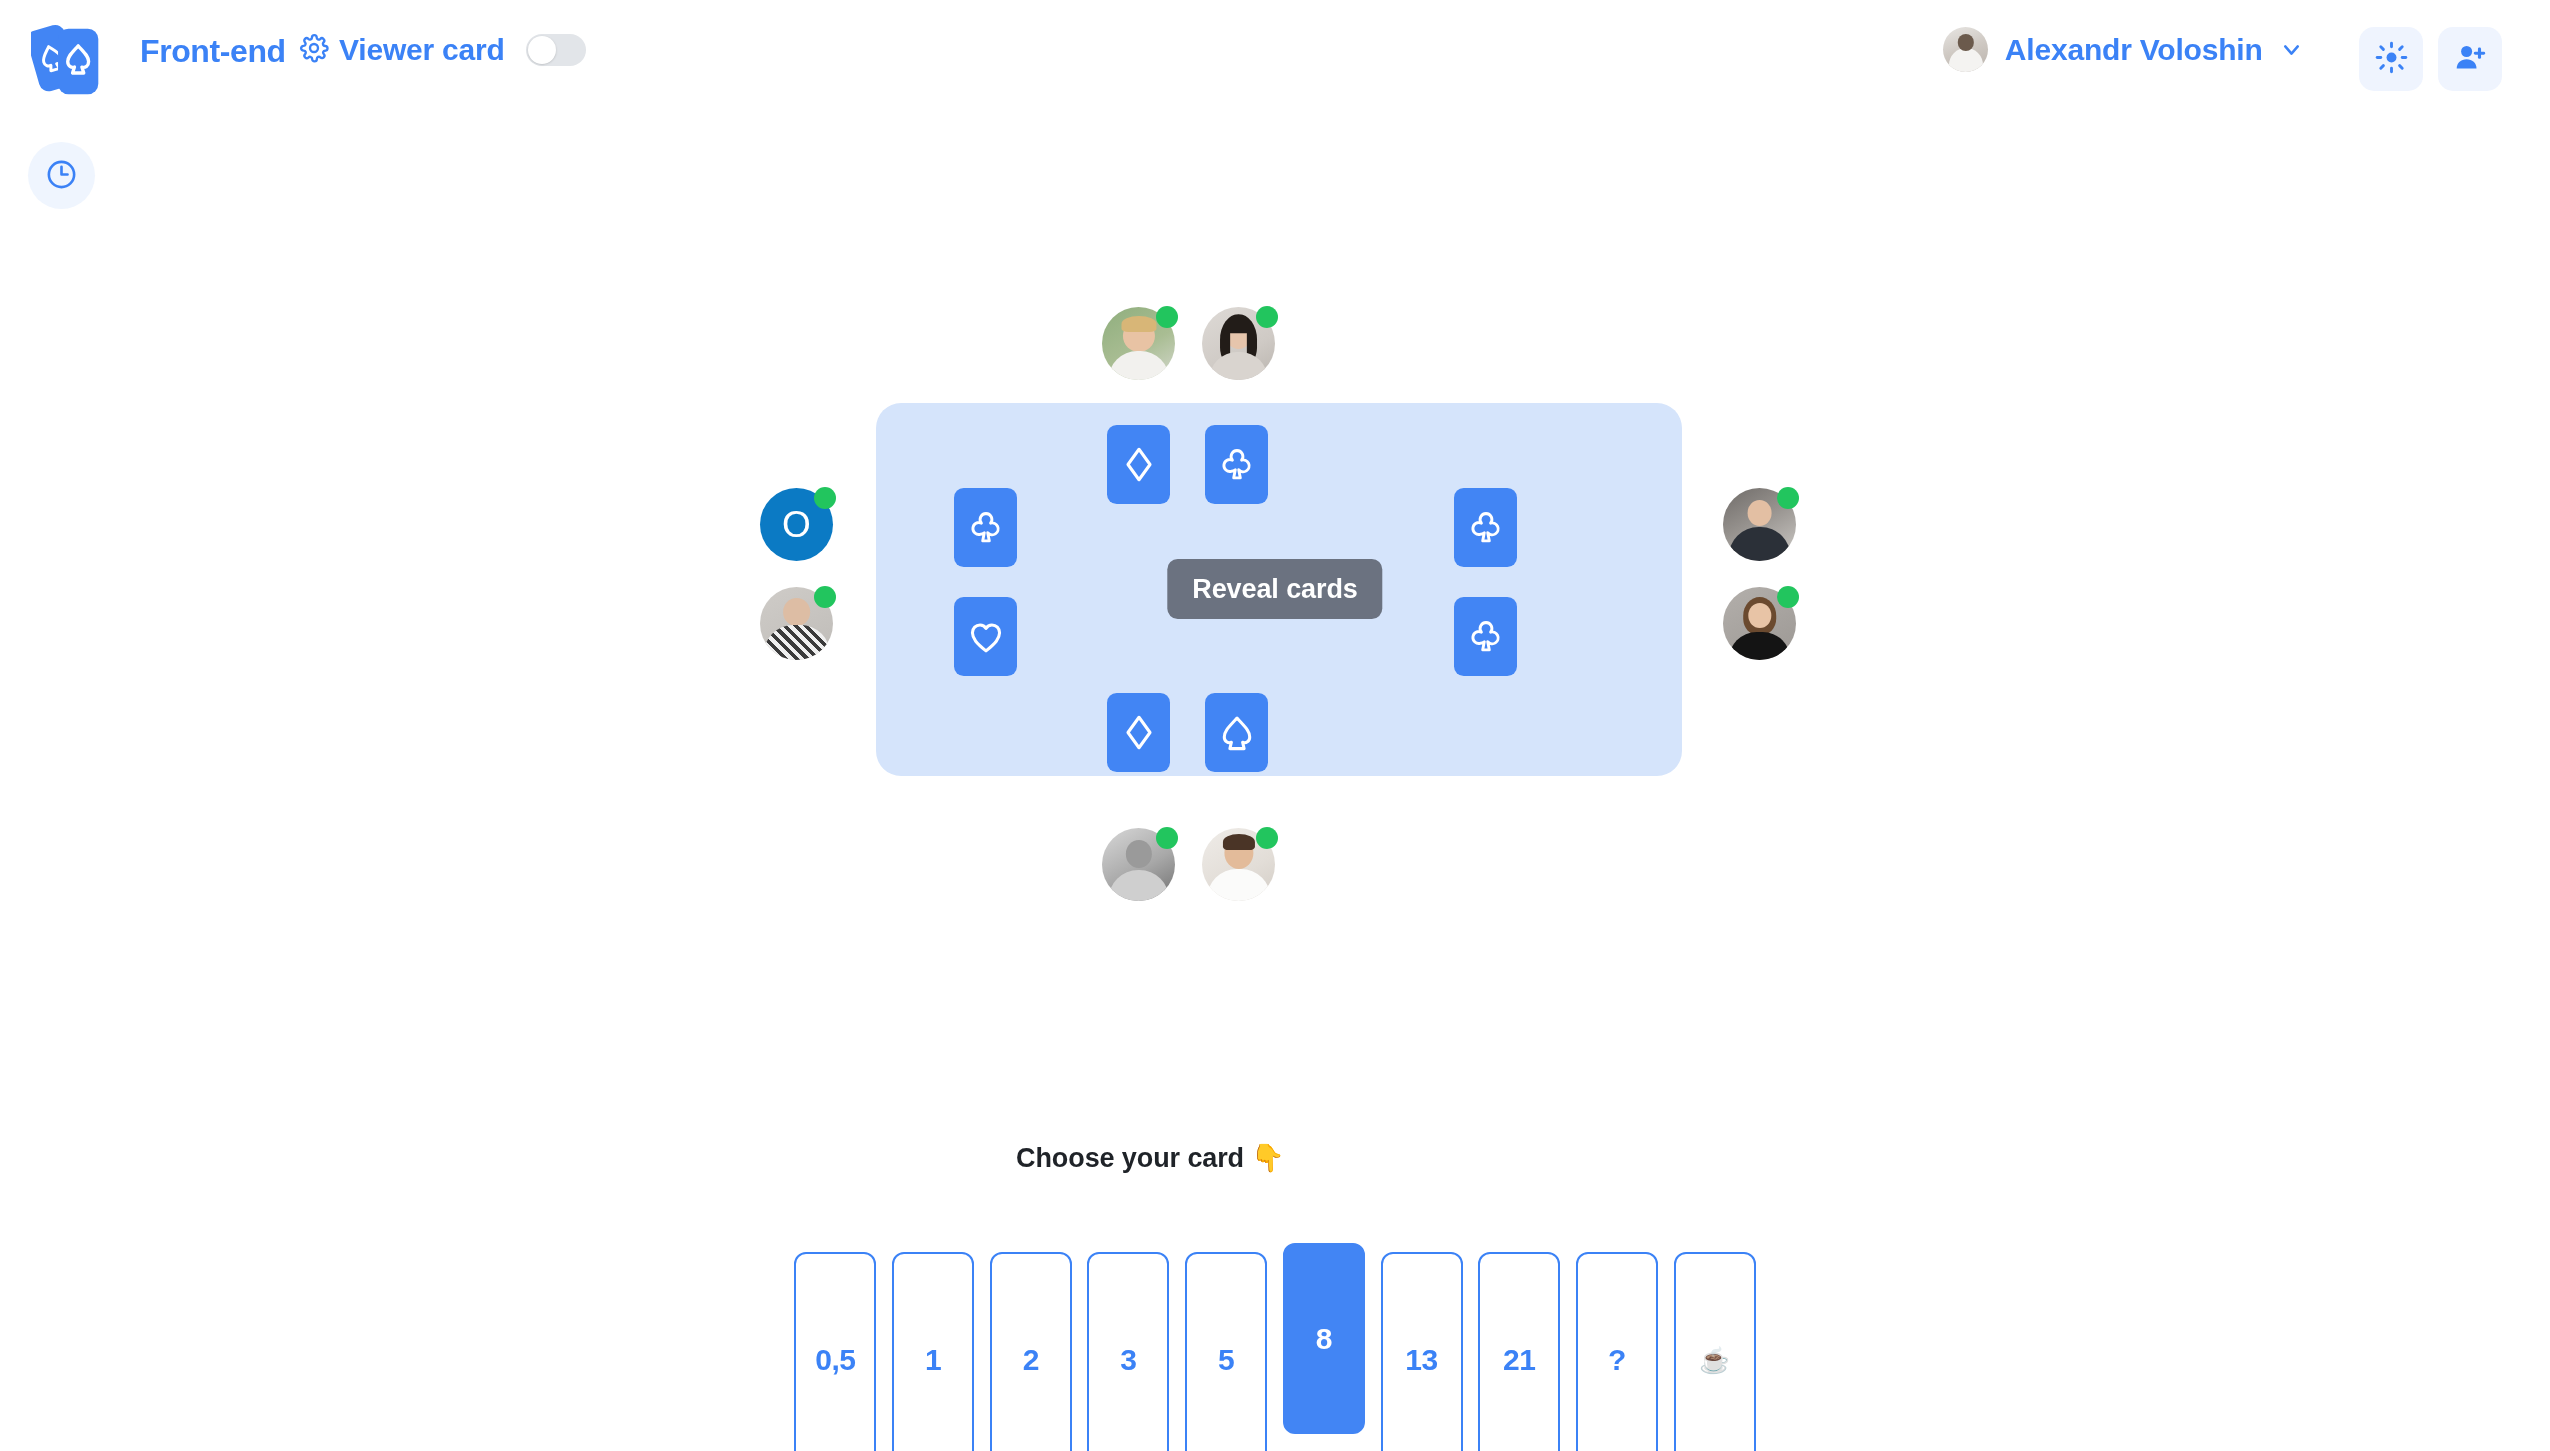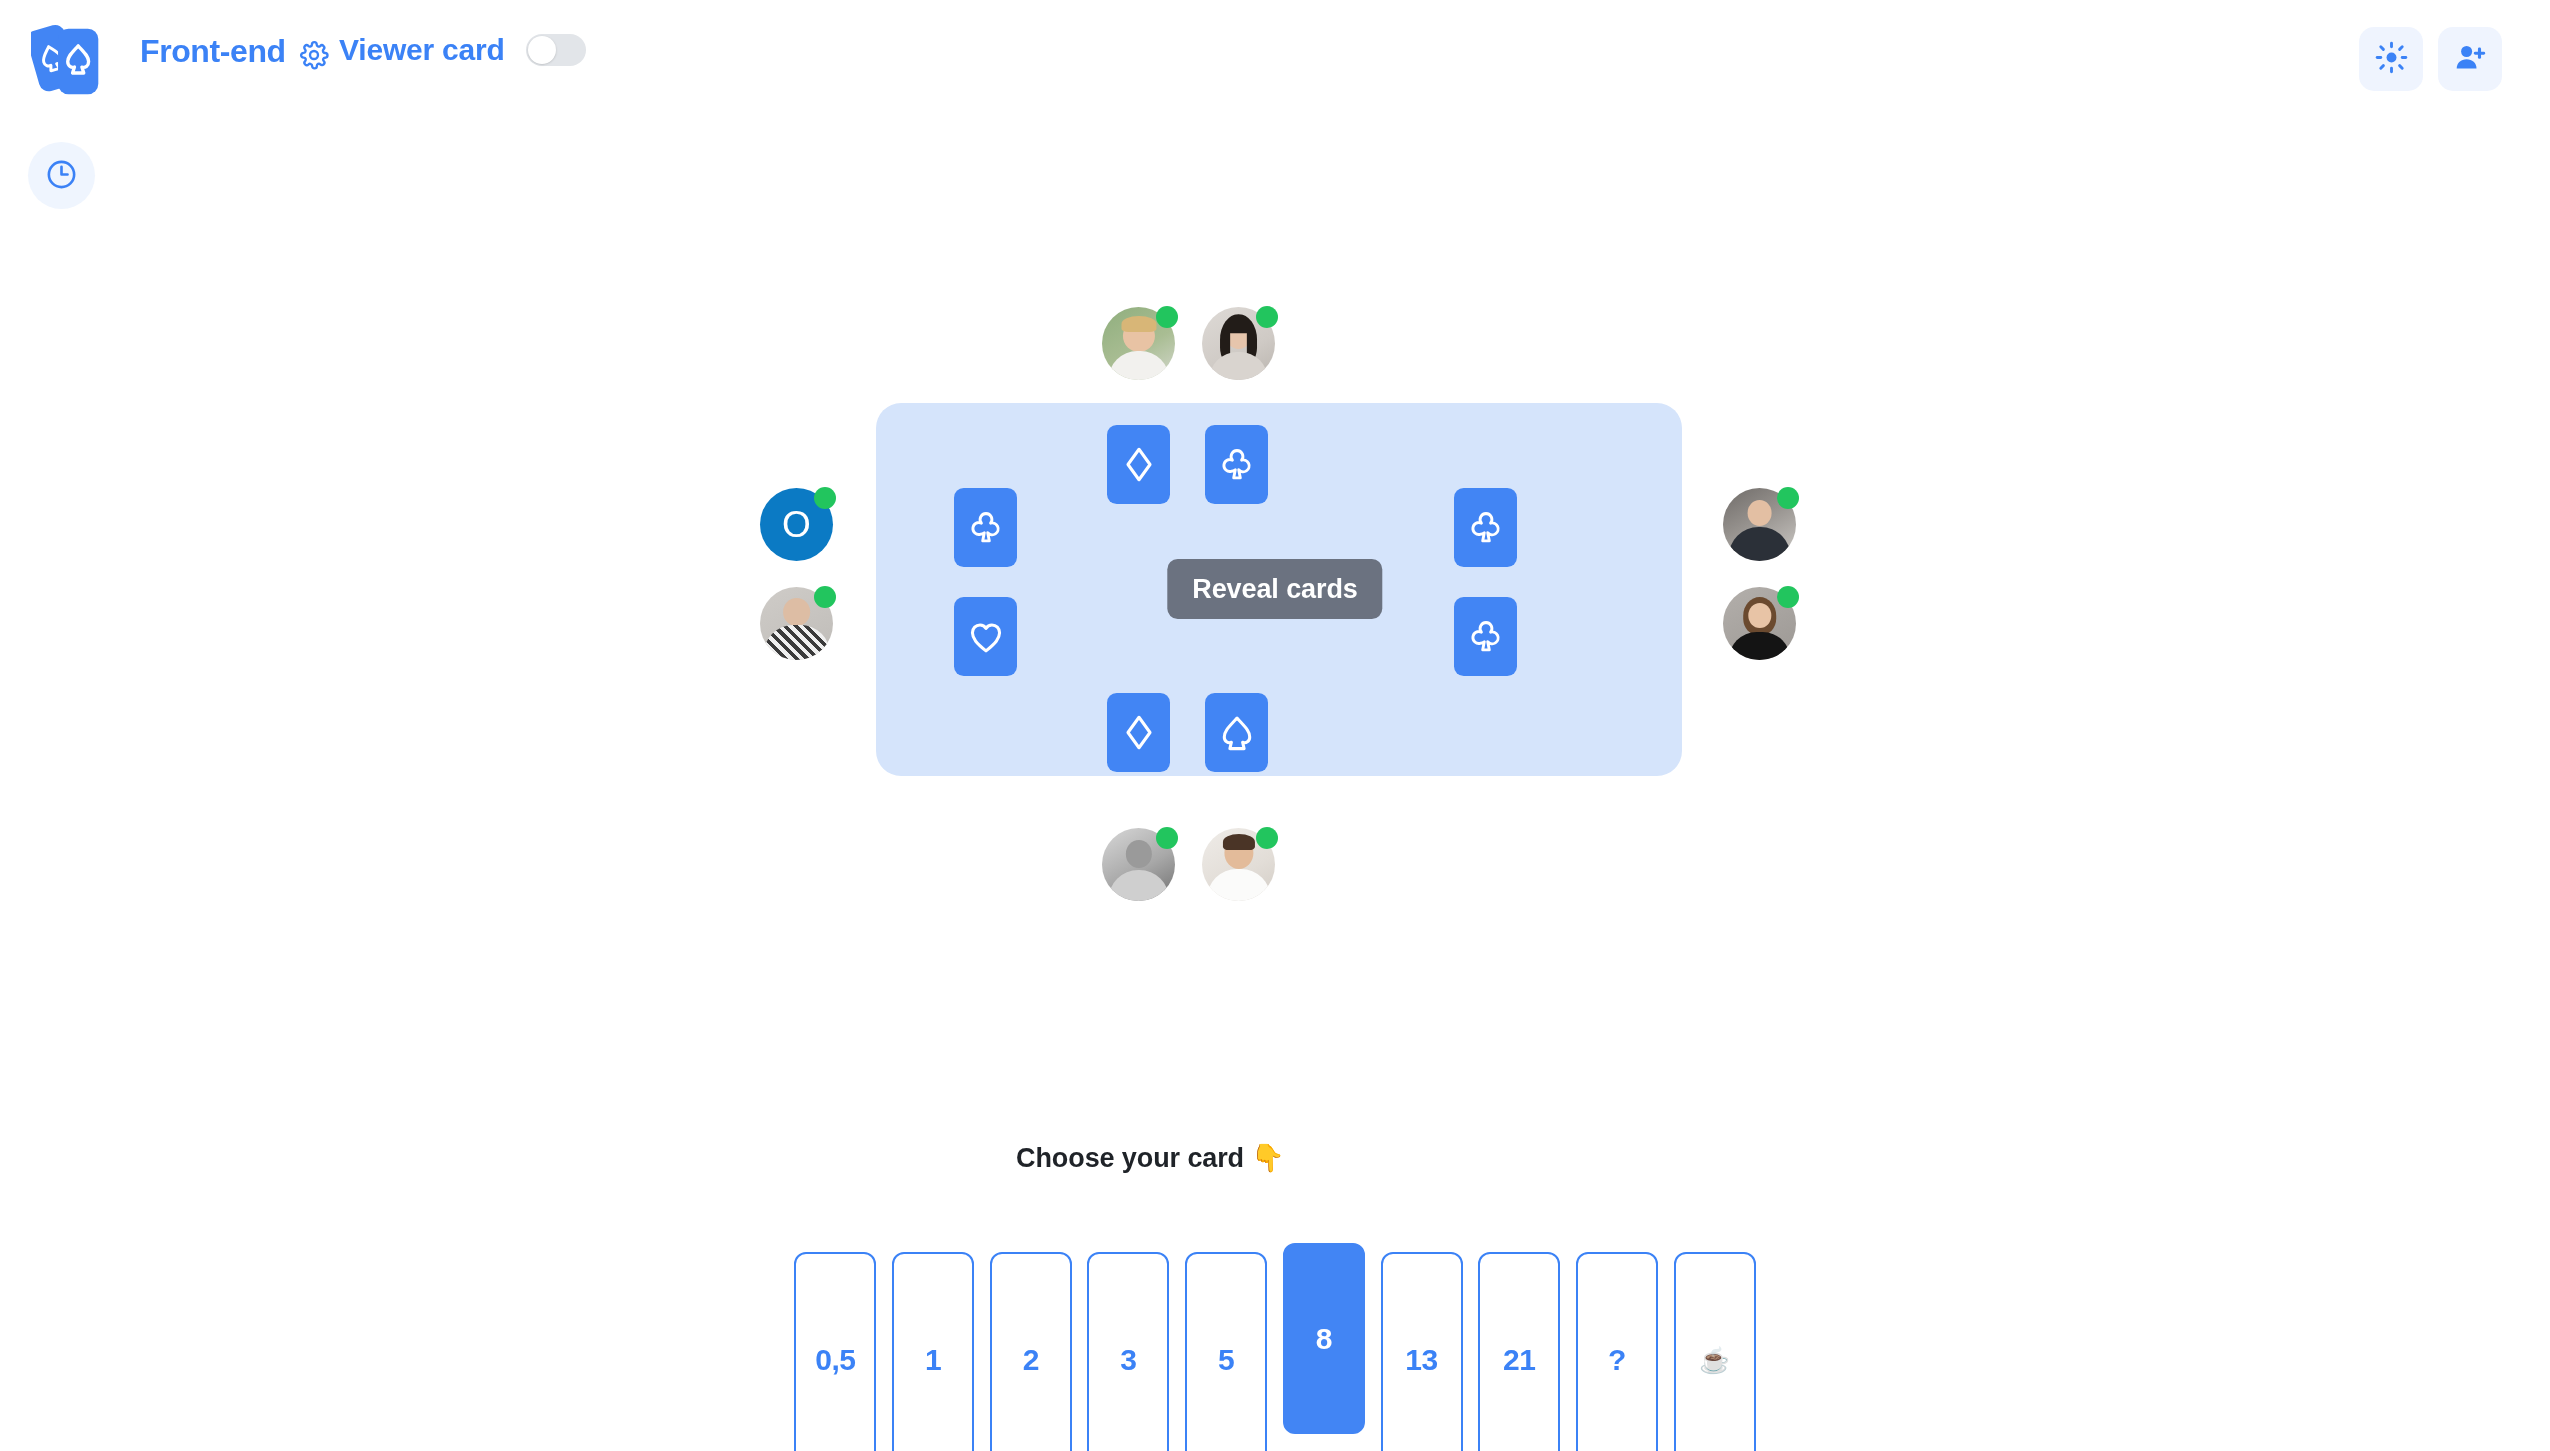--- a/index.html
+++ b/index.html
@@ -15,21 +15,21 @@
     position: absolute; top: 0; left: 0;
     width: 2550px; height: 119px;
     display: flex; align-items: center;
   }
   .logo-wrap {
     position: absolute; left: 31px; top: 16.4px;
     width: 69px; height: 82px;
   }
   .brand-group {
     position: absolute; left: 140px; top: 33px;
-    display: flex; align-items: flex-end; gap: 13px;
+    display: flex; align-items: flex-start; gap: 13px;
   }
   .brand-title {
     font-size: 32px; font-weight: 700; color: #3b82f6;
     letter-spacing: -0.4px; white-space: nowrap;
   }
   .gear-icon { display: block; width: 30px; height: 30px; }
 
   .viewer-group {
     position: absolute; left: 339px; top: 33px;
     display: flex; align-items: center; gap: 21px;
@@ -220,20 +220,29 @@
     </span>
   </div>
 
   <div class="viewer-group">
     <span class="viewer-label">Viewer card</span>
     <div class="toggle">
       <div class="knob"></div>
     </div>
   </div>
 
+  <div class="user-group">
+    <div class="user-avatar"></div>
+    <span class="user-name">Alexandr Voloshin</span>
+    <span>
+      <svg class="chevron-down" viewBox="0 0 24 24" fill="none" stroke="#3b82f6" stroke-width="2.4" stroke-linecap="round" stroke-linejoin="round">
+        <polyline points="6 9 12 16 18 9"></polyline>
+      </svg>
+    </span>
+  </div>
 
   <button class="header-btn btn-theme">
     <span>
       <svg viewBox="0 0 24 24" width="33" height="33" fill="none" stroke="#3b82f6" stroke-width="2.1" stroke-linecap="round">
         <circle cx="12" cy="12" r="3.6" fill="#3b82f6" stroke="none"></circle>
         <line x1="12" y1="1.6" x2="12" y2="4.2"></line>
         <line x1="12" y1="19.8" x2="12" y2="22.4"></line>
         <line x1="4.2" y1="4.2" x2="6.1" y2="6.1"></line>
         <line x1="17.9" y1="17.9" x2="19.8" y2="19.8"></line>
         <line x1="1.6" y1="12" x2="4.2" y2="12"></line>

